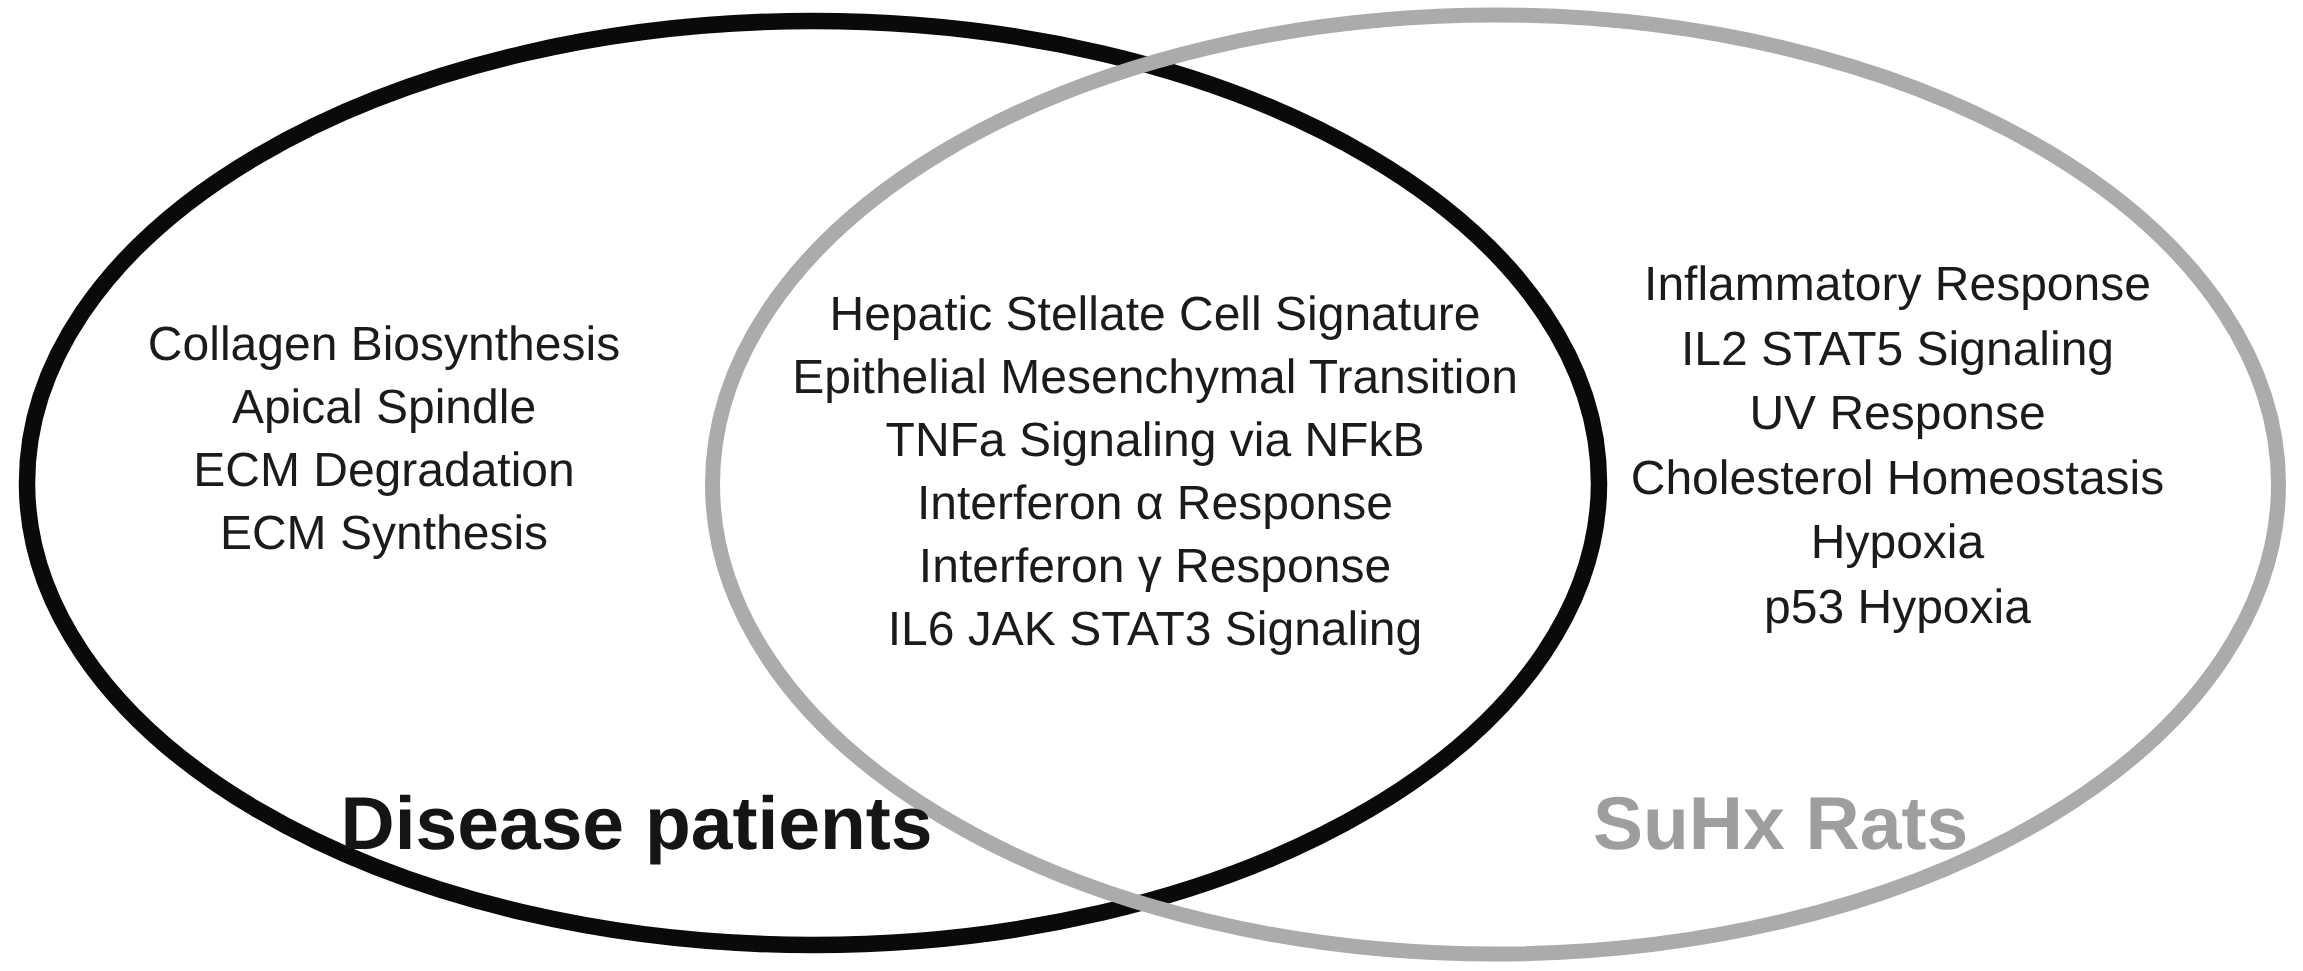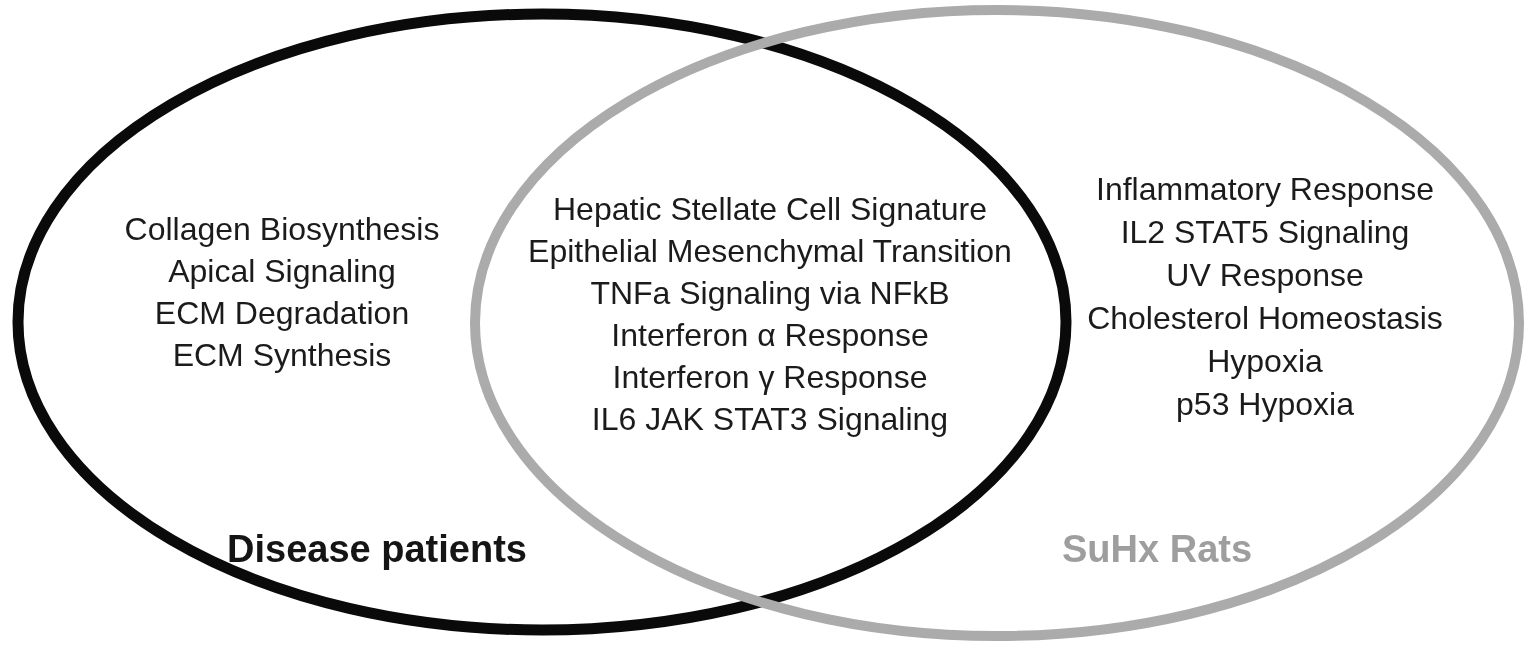--- a/index.html
+++ b/index.html
@@ -23,48 +23,48 @@
     height: 647px;
   }
   .pathway-list {
     position: absolute;
     display: block;
     text-align: center;
     color: #1b1b1b;
     font-size: 32px;
     font-weight: 400;
   }
-  .list-left   { left: 72px;   top: 208px; width: 420px; line-height: 42px; }
+  .list-left   { left: 46px;   top: 208px; width: 420px; line-height: 42px; }
   .list-middle { left: 490px;  top: 188px; width: 560px; line-height: 42px; }
   .list-right  { left: 1040px; top: 168px; width: 450px; line-height: 43px; }
   .pathway-item { white-space: nowrap; }
   .set-label {
     position: absolute;
-    text-align: left;
+    text-align: right;
     font-weight: 700;
-    font-size: 38px;
+    font-size: 50px;
     line-height: 44px;
     white-space: nowrap;
   }
   .label-left  { left: 227px;  top: 527px; width: 330px; color: #151515; }
   .label-right { left: 1014px; top: 527px; width: 200px; color: #9e9e9e; margin-left: 48px; }
 </style>
 </head>
 <body>
 
 <div class="figure">
 
   <svg class="ellipse-layer" viewBox="0 0 1535 647" xmlns="http://www.w3.org/2000/svg">
     <ellipse cx="542" cy="322" rx="524" ry="308" fill="none" stroke-width="11" stroke="#0a0a0a"></ellipse>
     <ellipse cx="997" cy="323" rx="522" ry="313" fill="none" stroke-width="10" stroke="#ababab"></ellipse>
   </svg>
 
   <div class="pathway-list list-left">
     <div class="pathway-item">Collagen Biosynthesis</div>
-    <div class="pathway-item">Apical Signaling</div>
+    <div class="pathway-item">Apical Spindle</div>
     <div class="pathway-item">ECM Degradation</div>
     <div class="pathway-item">ECM Synthesis</div>
   </div>
 
   <div class="pathway-list list-middle">
     <div class="pathway-item">Hepatic Stellate Cell Signature</div>
     <div class="pathway-item">Epithelial Mesenchymal Transition</div>
     <div class="pathway-item">TNFa Signaling via NFkB</div>
     <div class="pathway-item">Interferon α Response</div>
     <div class="pathway-item">Interferon γ Response</div>

